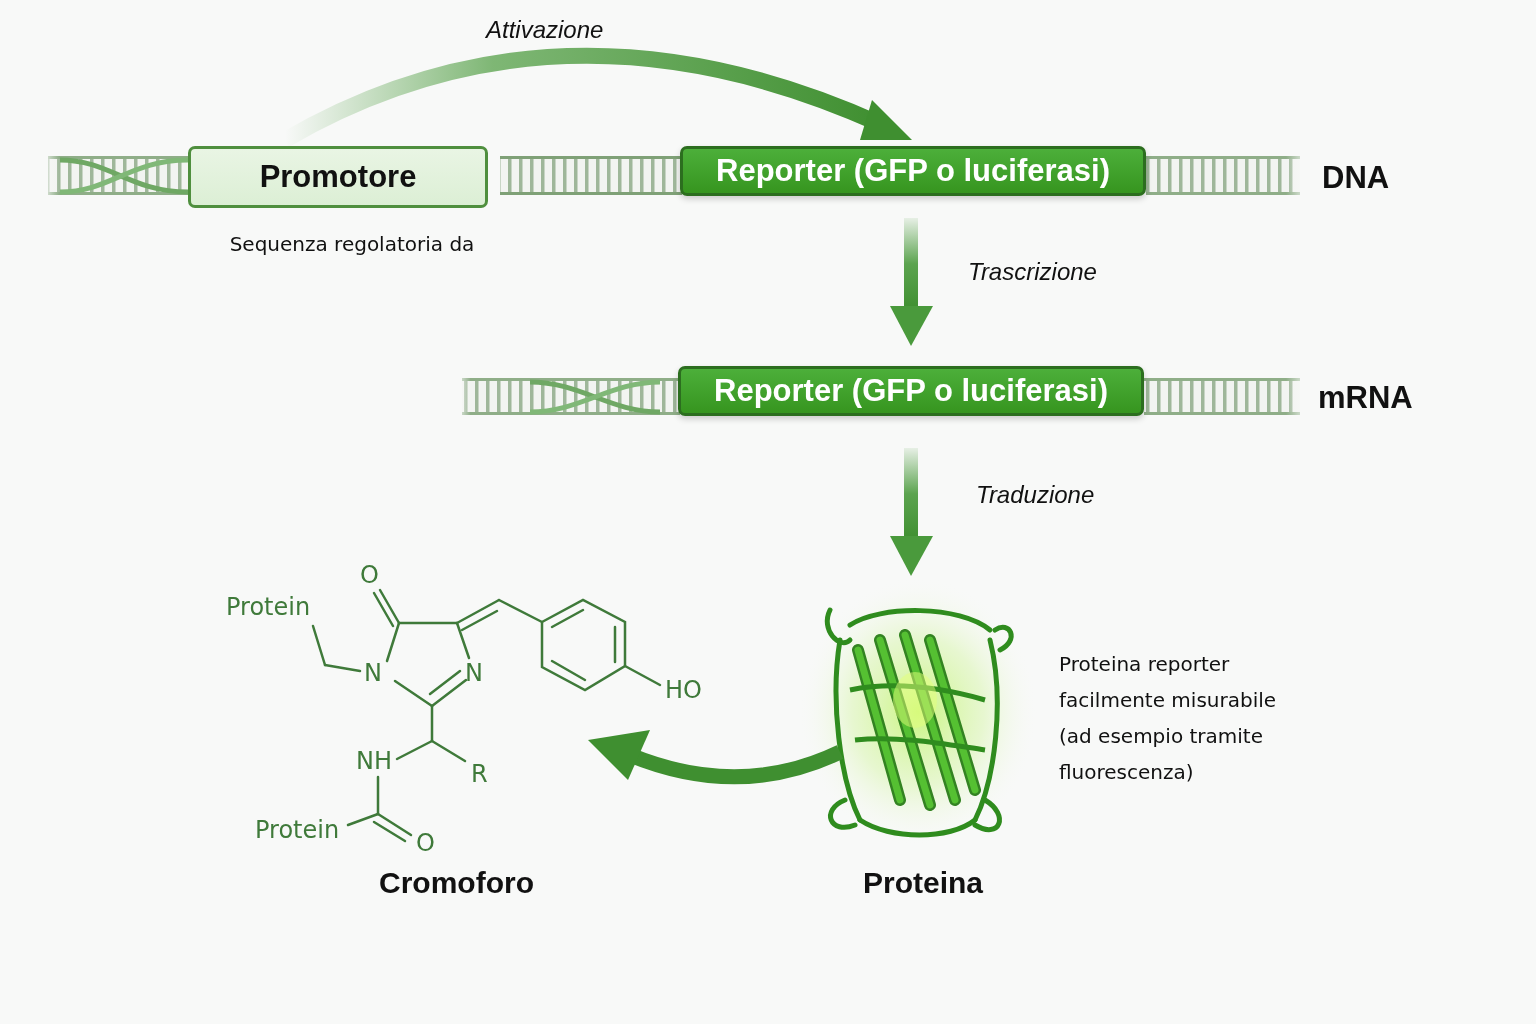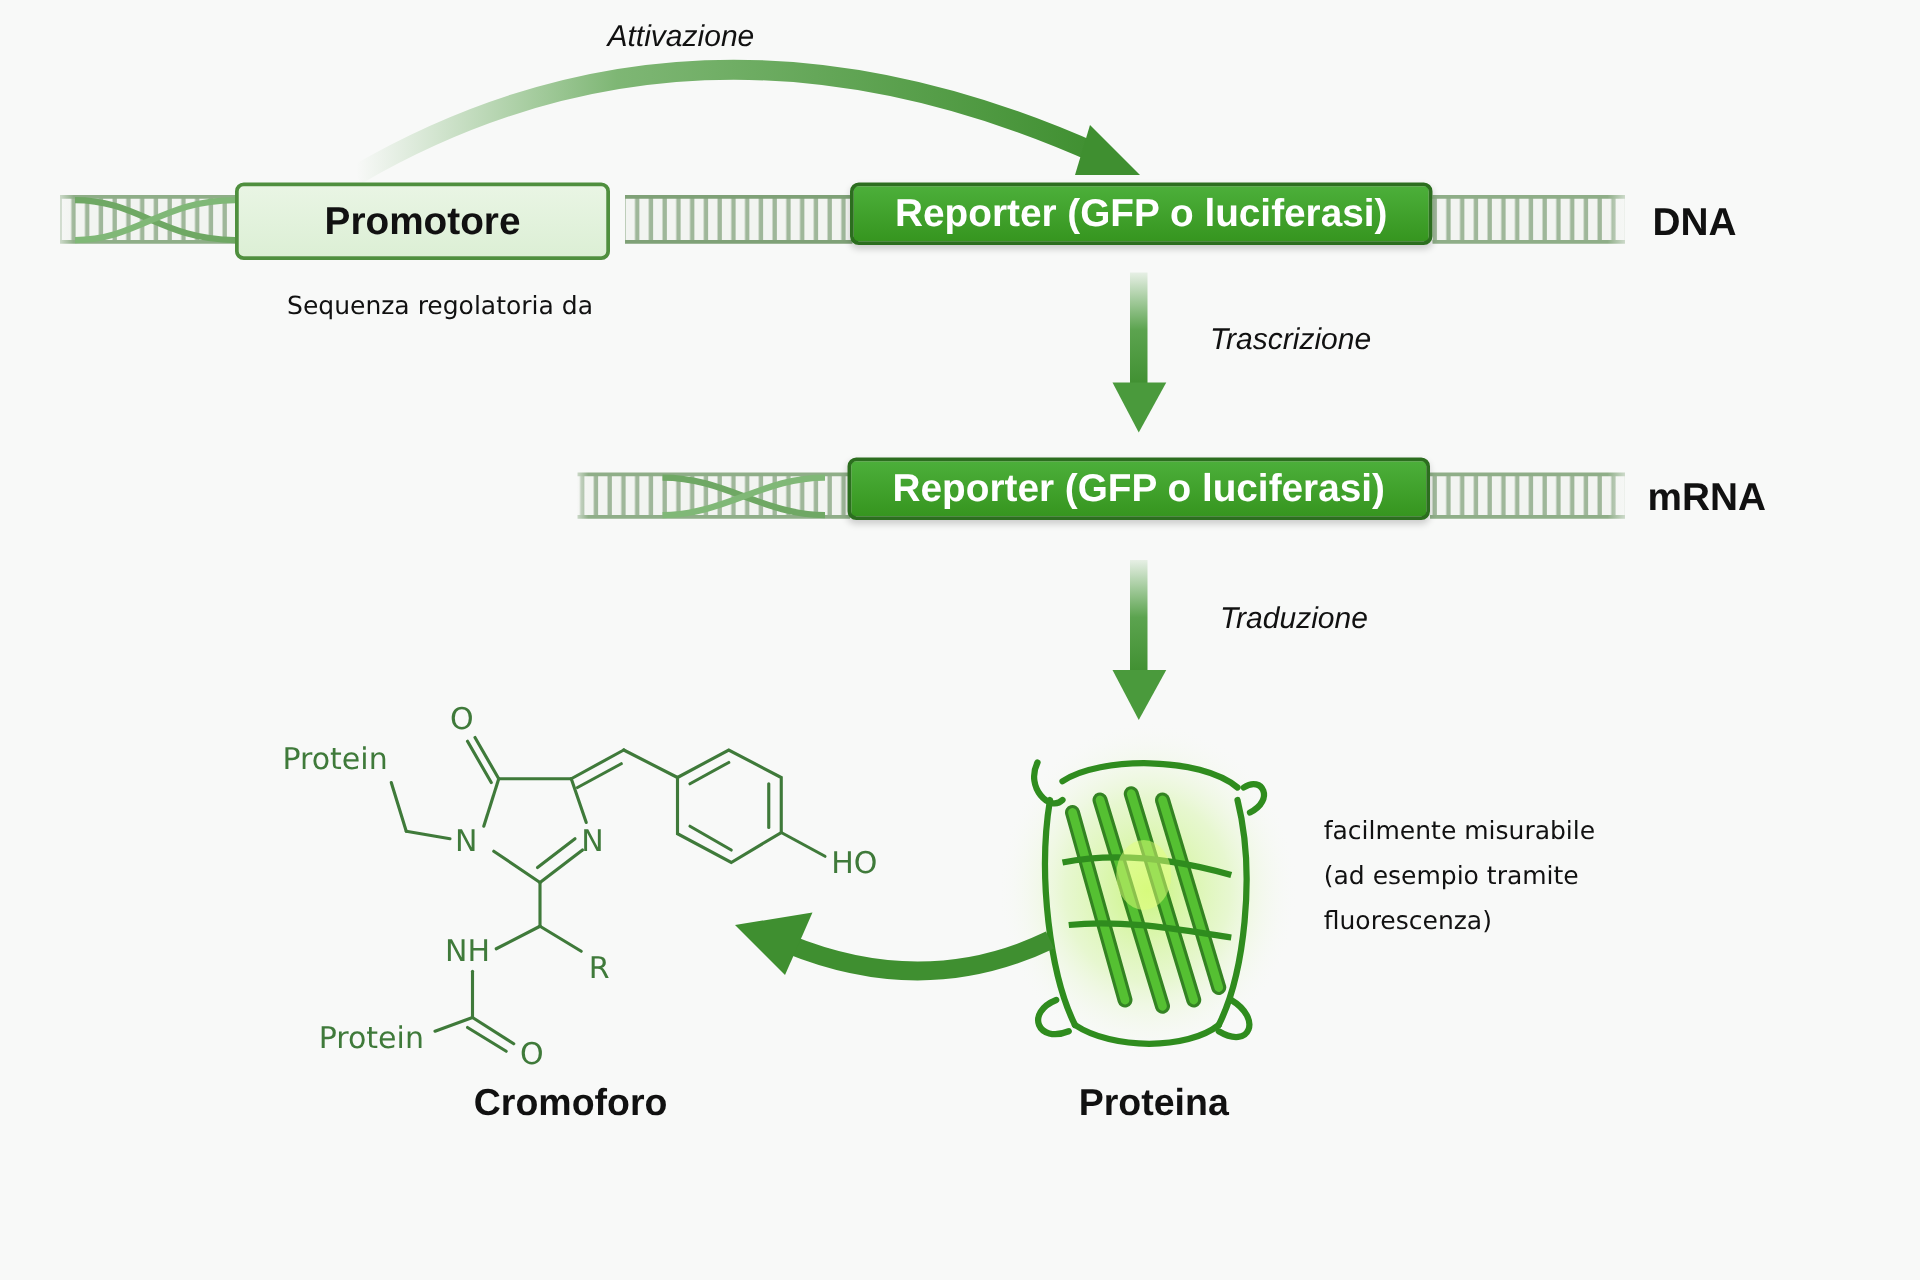--- a/index.html
+++ b/index.html
@@ -213,19 +213,20 @@
 <div class="label italic" style="left:932px; top:258px;margin-left:36px;">Trascrizione</div>
 
 <div class="box reporter mrna">
   <span>Reporter (GFP o luciferasi)</span>
 </div>
 <div class="label strand-label" style="left:1318px; top:380px;">mRNA</div>
 
 <div class="label italic" style="left:976px; top:481px;">Traduzione</div>
 
 <div class="label desc" style="left:1059px; top:646px;">
+  <div>Proteina reporter</div>
   <div>facilmente misurabile</div>
   <div>(ad esempio tramite</div>
   <div>fluorescenza)</div>
 </div>
 
 <div class="label caption" style="left:339px; top:866px;margin-left:40px;">Cromoforo</div>
 <div class="label caption" style="left:863px; top:866px;">Proteina</div>
 
 </body></html>

